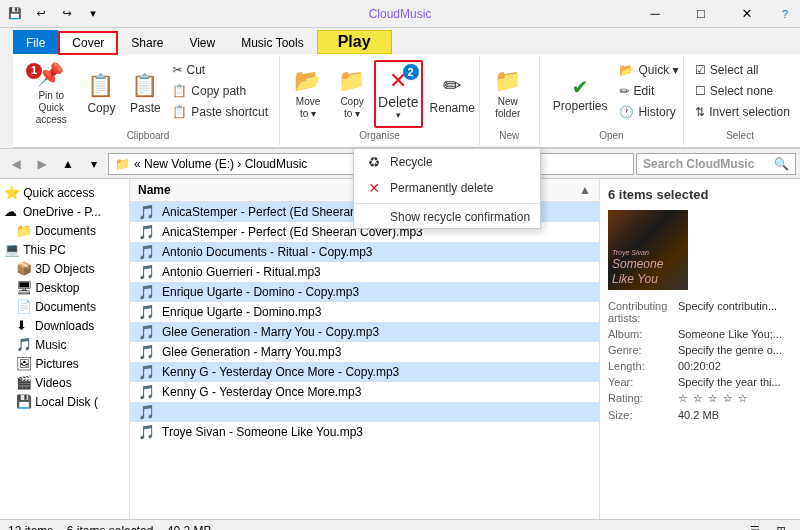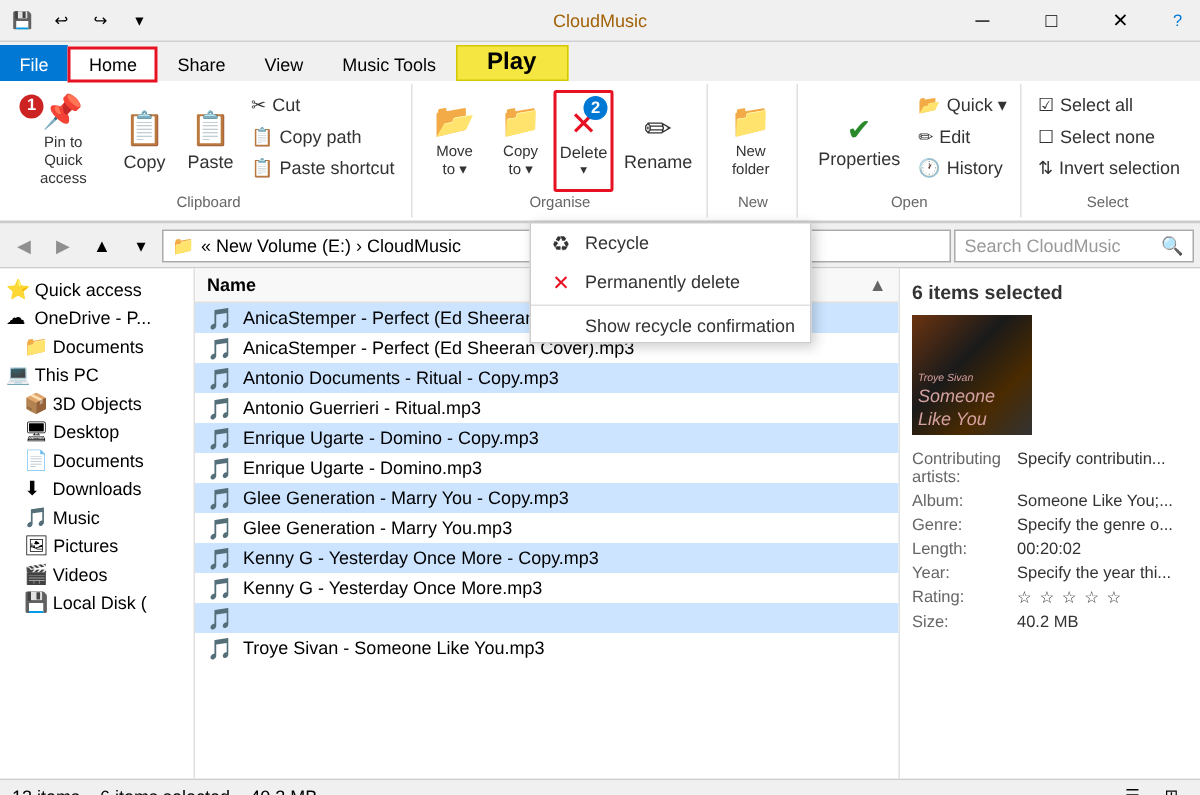--- a/index.html
+++ b/index.html
@@ -10,26 +10,26 @@
       height: 28px;
       background: #f0f0f0;
       display: flex;
       align-items: center;
       justify-content: space-between;
       padding: 0 4px;
       border-bottom: 1px solid #d0d0d0;
     }
     .title-bar-left { display: flex; align-items: center; gap: 4px; }
     .title-bar-right { display: flex; align-items: center; }
-    .title-name { font-size: 12px; color: #a16207; flex:1; text-align: center; position: absolute; left: 50%; transform: translateX(-50%); }
+    .title-name { font-size: 12px; color: #8b5cf6; flex:1; text-align: center; position: absolute; left: 50%; transform: translateX(-50%); }
     .titlebar-btn { width: 46px; height: 28px; border: none; background: transparent; cursor: pointer; font-size: 13px; display: flex; align-items: center; justify-content: center; }
     .qat-btn { width: 22px; height: 22px; border: none; background: transparent; cursor: pointer; display: flex; align-items: center; justify-content: center; font-size: 11px; border-radius: 2px; }
 
     
-    .ribbon { background: #f0f0f0; border-bottom: 1px solid #ccc; }
+    .ribbon { background: #f0f0f0; border-bottom: 1px solid #ccc; padding-left: 13px; }
     .ribbon-tabs { display: flex; align-items: flex-end; height: 26px; }
     .ribbon-tab {
       padding: 4px 12px;
       font-size: 12px;
       cursor: pointer;
       border: 1px solid transparent;
       border-bottom: none;
       background: transparent;
       height: 24px;
       display: flex; align-items: center;
@@ -144,20 +144,21 @@
     .search-bar {
       width: 160px;
       height: 22px;
       border: 1px solid #aaa;
       background: white;
       padding: 0 6px;
       display: flex;
       align-items: center;
       font-size: 12px;
       color: #999;
+      font-weight: bold;
     }
 
     
     .main-area {
       display: flex;
       height: calc(530px - 28px - 26px - 84px - 30px - 22px);
     }
 
     
     .left-pane {
@@ -352,21 +353,21 @@
     <button class="titlebar-btn">─</button>
     <button class="titlebar-btn">□</button>
     <button class="titlebar-btn close">✕</button>
     <button class="qat-btn" style="margin-left:4px; color:#0078d4;">?</button>
   </div>
 </div>
 
 <div class="ribbon">
   <div class="ribbon-tabs">
     <div class="ribbon-tab file">File</div>
-    <div class="ribbon-tab home-tab active">Home</div>
+    <div class="ribbon-tab home-tab active">Cover</div>
     <div class="ribbon-tab">Share</div>
     <div class="ribbon-tab">View</div>
     <div class="ribbon-tab">Music Tools</div>
     <div class="play-tab">Play</div>
   </div>
 
   <div class="ribbon-content">
 
     <div class="ribbon-group">
       <div class="ribbon-group-content">
@@ -413,21 +414,21 @@
         </div>
         <div class="ribbon-btn-large">
           <span class="icon">📁</span>
           <span style="font-size:10px;">Copy<br>to ▾</span>
         </div>
 
         <div style="position:relative; display:flex; flex-direction:column; height:68px; cursor:pointer;">
           <div class="delete-btn-large">
             <div class="badge-blue">2</div>
             <span style="font-size:22px; color:#e81123;">✕</span>
-            <span style="font-size:11px;">Delete</span>
+            <span style="font-size:14px;">Delete</span>
             <span style="font-size:9px;">▾</span>
           </div>
         </div>
         <div class="ribbon-btn-large">
           <span class="icon">✏</span>
           <span>Rename</span>
         </div>
       </div>
       <div class="ribbon-group-label">Organise</div>
     </div>

